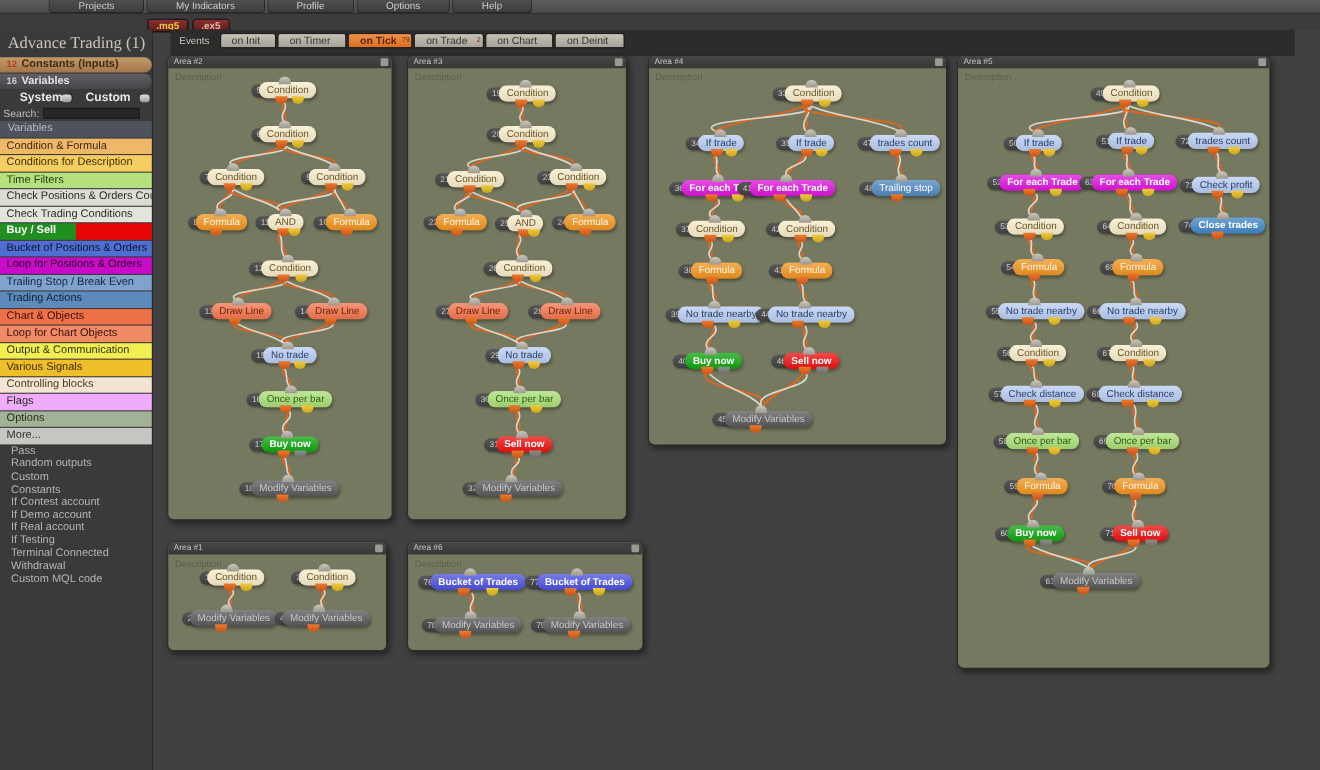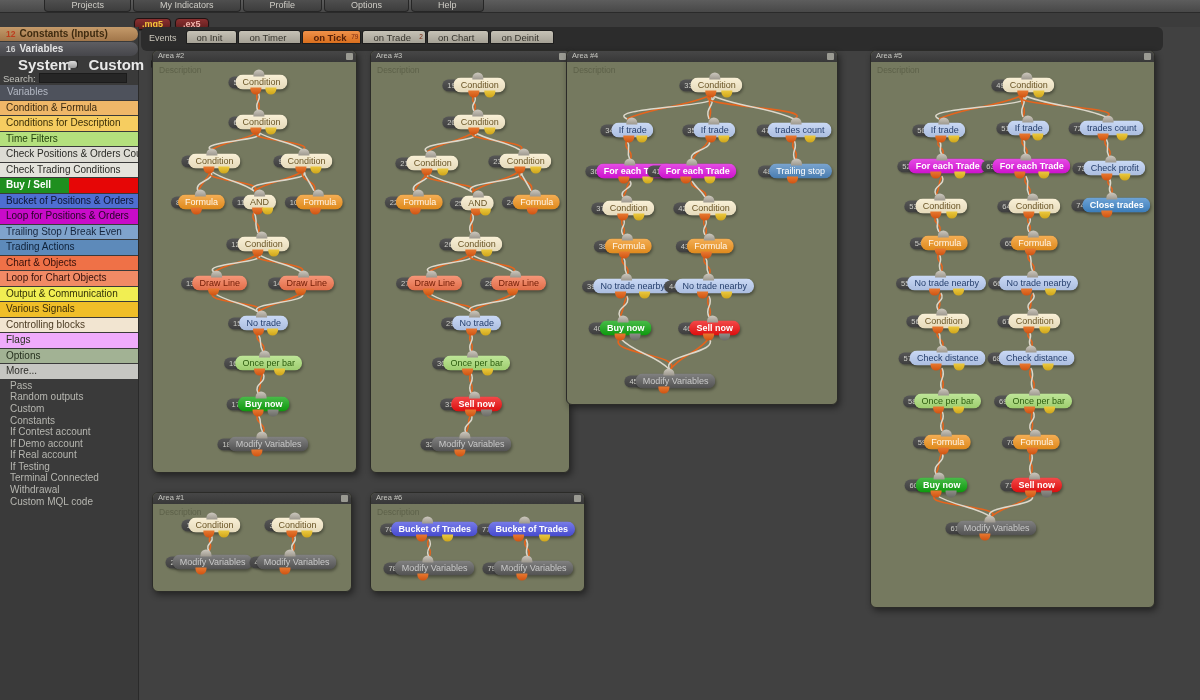--- a/index.html
+++ b/index.html
@@ -19,22 +19,22 @@
     writing-mode:vertical-rl; transform:rotate(180deg); }
   #filerow { position:absolute; left:0; top:13px; width:1200px; height:14px; background:#3c3c3c; }
   .file-btn { display:inline-block; margin-top:1px; padding:0 7px; height:12px; line-height:11px;
     border:1px solid #1f1212; border-radius:4px; font-size:9px; font-weight:bold;
     background:linear-gradient(#8a3030,#5f1d1d); color:#f3c83b; cursor:pointer;
     box-shadow:0 1px 1px rgba(0,0,0,.4); }
   .file-btn.ex5 { color:#f0b4ab; margin-left:4px; }
   #filebtns { position:absolute; left:134px; top:13px; }
 
   
-  #tabstrip { position:absolute; left:141px; top:27px; width:1022px; height:24px;
-    background:#2c2c2c; border-radius:6px; }
+  #tabstrip { position:absolute; left:155px; top:27px; width:1022px; height:24px;
+    background:#2c2c2c; border-radius:0; }
   #events-label { display:inline-block; padding:0 8px; height:16px; line-height:15px;
     color:#c9c5b9; font-size:9px; }
   .ev-tab { position:relative; display:inline-block; height:14px; line-height:13px; margin:1px 0 0 1px;
     padding:0 14px 0 10px; font-size:9.5px; color:#35332c; cursor:pointer;
     background:linear-gradient(#c6c2b6,#a5a196); border:1px solid #1d1d1d; border-radius:3px 3px 0 0; }
   .ev-tab.active { background:linear-gradient(#f0914a,#d96f1e); color:#58220a; font-weight:bold; }
   .ev-badge { position:absolute; right:2px; bottom:0; font-size:6.5px; font-weight:normal; color:#7c2810; }
 
   
   #sidebar { position:absolute; left:0; top:27px; width:139px; height:673px;
@@ -44,21 +44,21 @@
   .sb-bar { position:relative; height:14px; line-height:13px; font-size:10px; font-weight:bold;
     padding-left:6px; margin-bottom:1px; cursor:pointer; }
   #sb-constants { background:linear-gradient(#c49a6a,#a1764a); color:#3f2b10;
     border-radius:0 8px 8px 0; }
   #sb-variables { background:linear-gradient(#5e5e63,#46464a); color:#e4e4e4;
     border-radius:0 8px 8px 0; }
   .sb-num { display:inline-block; margin-right:4px; font-size:8.5px; }
   #sb-constants .sb-num { color:#bd3d1e; }
   #sb-variables .sb-num { color:#cfcfcf; }
   #sb-toggles { display:flex; align-items:center; height:14px; padding:0 8px 0 18px;
-    color:#e9e9e9; font-size:15px; font-weight:bold; gap:5px; }
+    color:#e9e9e9; font-size:11px; font-weight:bold; gap:5px; }
   .toggle { width:22px; height:8px; border-radius:4px; border:1px solid #222;
     position:relative; cursor:pointer; }
   .toggle.on { background:linear-gradient(#57c457,#2d8a2d); }
   .toggle.off{ background:linear-gradient(#9a9a9a,#6f6f6f); margin-left:2px; }
   .toggle .knob { position:absolute; top:0; width:9px; height:7px; border-radius:3px;
     background:linear-gradient(#ddd,#999); }
   .toggle.on .knob { right:0; } .toggle.off .knob { left:0; }
   #sb-search { display:flex; align-items:center; height:14px; padding-left:3px;
     color:#c2c2bc; font-size:9.5px; gap:3px; }
   #sb-search input { width:88px; height:10px; background:#262626; border:1px solid #1b1b1b;
@@ -110,20 +110,21 @@
   <div id="filerow"></div>
   <div id="filebtns">
     <span class="file-btn">.mq5</span><span class="file-btn ex5">.ex5</span>
   </div>
 
   <div id="tabstrip">
     <span id="events-label">Events</span><span id="event-tabs"><span class="ev-tab"><span>on Init</span></span><span class="ev-tab"><span>on Timer</span></span><span class="ev-tab active"><span>on Tick</span><span class="ev-badge">79</span></span><span class="ev-tab"><span>on Trade</span><span class="ev-badge">2</span></span><span class="ev-tab"><span>on Chart</span></span><span class="ev-tab"><span>on Deinit</span></span></span>
   </div>
 
   <div id="sidebar">
+    <div id="sb-title">Advance Trading (1)</div>
     <div class="sb-bar" id="sb-constants">
       <span class="sb-num">12</span><span>Constants (Inputs)</span>
     </div>
     <div class="sb-bar" id="sb-variables">
       <span class="sb-num">16</span><span>Variables</span>
     </div>
     <div id="sb-toggles">
       <span>System</span>
       <span class="toggle on">
           <span class="knob"></span>
@@ -352,21 +353,21 @@
         </div>
         <div class="node" style="left: 100px; top: 353px;">
           <span class="nbadge">31</span>
           <span class="pill bold" style="background: linear-gradient(rgba(255, 255, 255, 0.25), rgba(0, 0, 0, 0.08)), rgb(239, 14, 14); color: rgb(255, 255, 255);">Sell now<span class="bump bump-top"></span><span class="bump bump-o"></span><span class="bump bump-g"></span></span>
         </div>
         <div class="node" style="left: 95px; top: 393px;">
           <span class="nbadge">32</span>
           <span class="pill" style="background: linear-gradient(rgba(255, 255, 255, 0.25), rgba(0, 0, 0, 0.08)), rgb(88, 88, 88); color: rgb(201, 201, 201);">Modify Variables<span class="bump bump-top"></span><span class="bump bump-o"></span></span>
         </div>
       </div>
-      <div class="area" style="left: 566px; top: 50px; width: 272px; height: 355px;">
+      <div class="area" style="left: 589px; top: 50px; width: 272px; height: 355px;">
         <div class="area-hdr"><span>Area #4</span><span class="area-collapse"></span></div>
         <div class="area-desc">Description</div>
         <svg class="edges" width="272" height="355">
           <path d="M144,44 C118.8,56 85.2,56 60,68" fill="none" stroke="#e4641d" stroke-width="1.6"></path>
           <path d="M144,44 C169.2,56 34.8,56 60,68" fill="none" stroke="#ddd8cb" stroke-width="1.5"></path>
           <path d="M144,44 C139,56 147,56 142,68" fill="none" stroke="#e4641d" stroke-width="1.6"></path>
           <path d="M144,44 C149,56 137,56 142,68" fill="none" stroke="#ddd8cb" stroke-width="1.5"></path>
           <path d="M144,44 C119.1,56 251.9,56 227,68" fill="none" stroke="#e4641d" stroke-width="1.6"></path>
           <path d="M144,44 C168.9,56 202.1,56 227,68" fill="none" stroke="#ddd8cb" stroke-width="1.5"></path>
           <path d="M60,89 C55,99 68,99 63,109" fill="none" stroke="#e4641d" stroke-width="1.6"></path>

